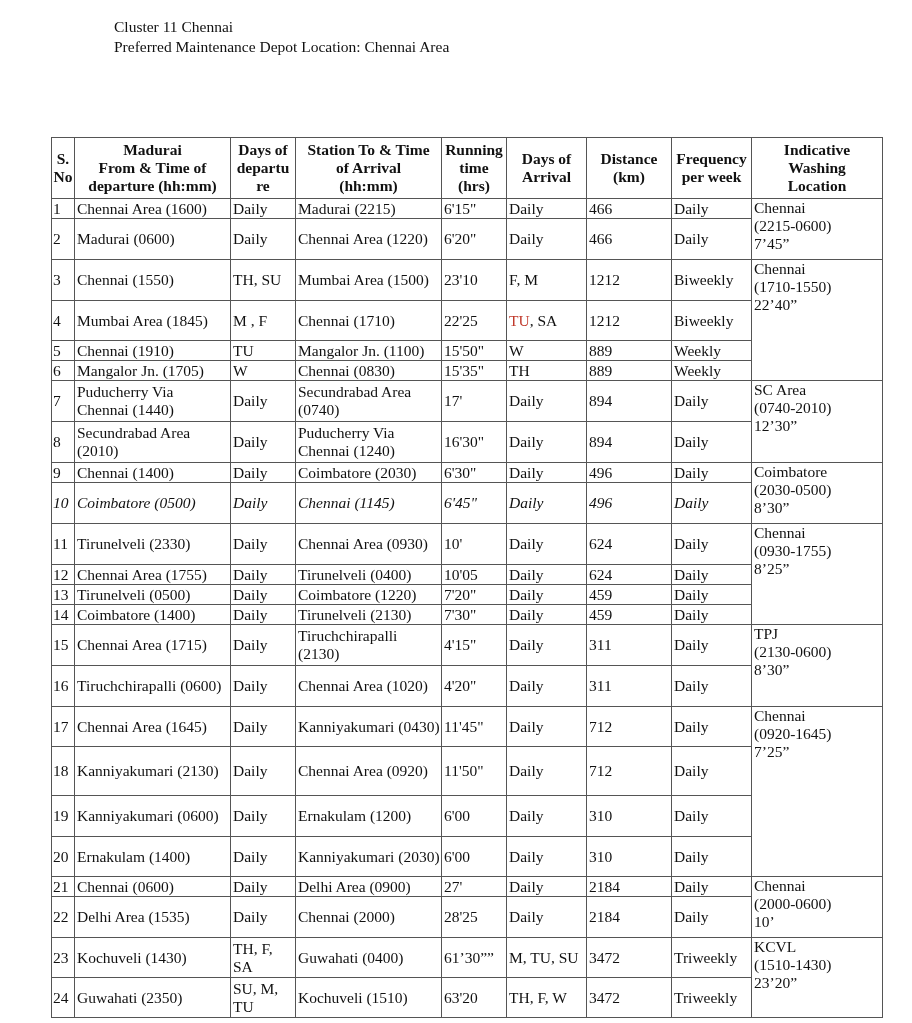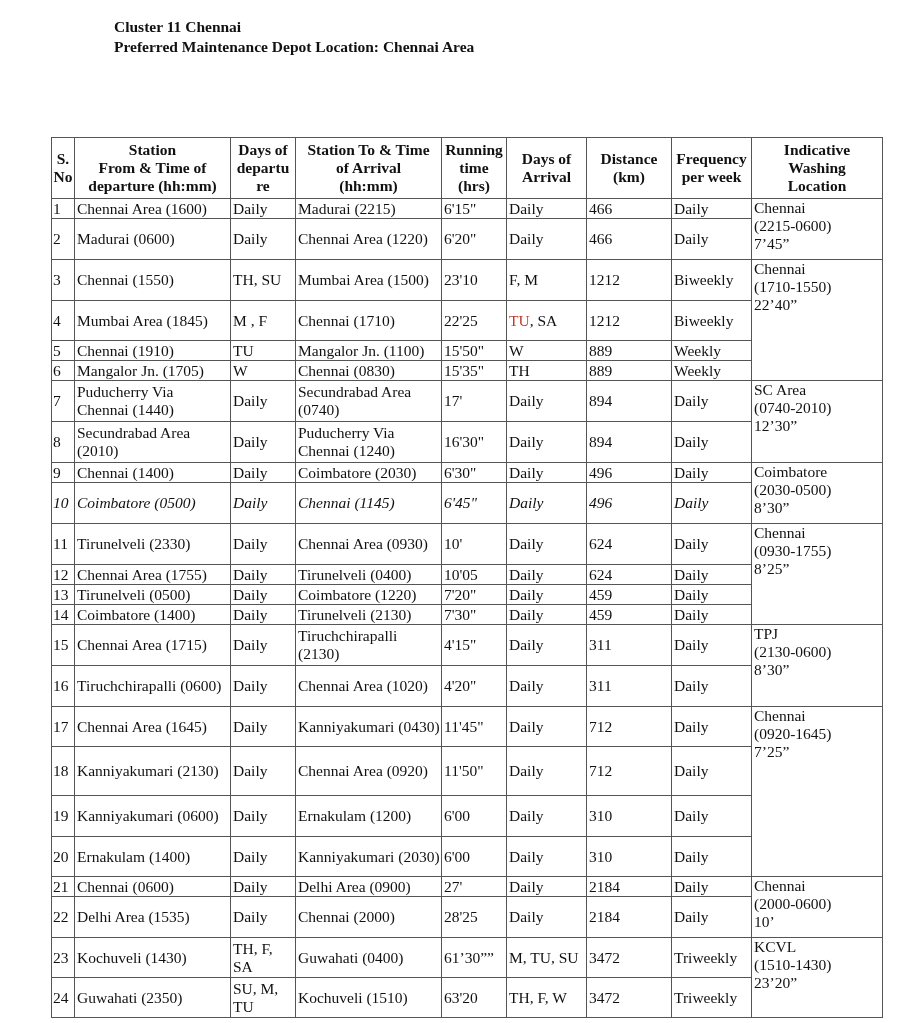--- a/index.html
+++ b/index.html
@@ -1,18 +1,18 @@
 <!DOCTYPE html>
 <html><head>
 <meta charset="utf-8">
 <style>
   html, body { margin: 0; padding: 0; background: #ffffff; }
   body { width: 912px; height: 1023px; position: relative; overflow: hidden;
          font-family: "Liberation Serif", "DejaVu Serif", serif; color: #111; }
-  .heading { position: absolute; left: 114px; top: 17px; font-weight: bold; font-size: 15.5px; line-height: 20px; }
+  .heading { position: absolute; left: 114px; top: 17px; font-weight: normal; font-size: 15.5px; line-height: 20px; }
   .heading div { white-space: nowrap; }
   table.sched { position: absolute; left: 51px; top: 137px; border-collapse: collapse; table-layout: fixed;
                 width: 831px; font-size: 15.5px; line-height: 18px; }
   table.sched td, table.sched th { border: 1.3px solid #555; padding: 0 1px 0 2px; vertical-align: middle; overflow: hidden; }
   table.sched th { font-weight: bold; text-align: center; line-height: 18px; padding: 1px 1px; }
   table.sched td.wash { vertical-align: top; padding-left: 2px; }
   .red { color: #c0392b; }
 </style>
 </head>
 <body>
@@ -30,21 +30,21 @@
       <col style="width:146px">
     <col style="width:65px">
       <col style="width:80px">
       <col style="width:85px">
       <col style="width:80px">
       <col style="width:131px">
   </colgroup>
   <thead>
     <tr style="height:61px">
       <th style="padding:0;"><span>S.</span><br><span>No</span></th>
-      <th><span>Station</span><br><span>From &amp; Time of</span><br><span>departure (hh:mm)</span></th>
+      <th><span>Madurai</span><br><span>From &amp; Time of</span><br><span>departure (hh:mm)</span></th>
       <th><span>Days of</span><br><span>departu</span><br><span>re</span></th>
       <th><span>Station To &amp; Time</span><br><span>of Arrival</span><br><span>(hh:mm)</span></th>
       <th><span>Running</span><br><span>time</span><br><span>(hrs)</span></th>
       <th><span>Days of</span><br><span>Arrival</span></th>
       <th><span>Distance</span><br><span>(km)</span></th>
       <th><span>Frequency</span><br><span>per week</span></th>
       <th><span>Indicative</span><br><span>Washing</span><br><span>Location</span></th>
     </tr>
   </thead>
   <tbody id="tbody">

